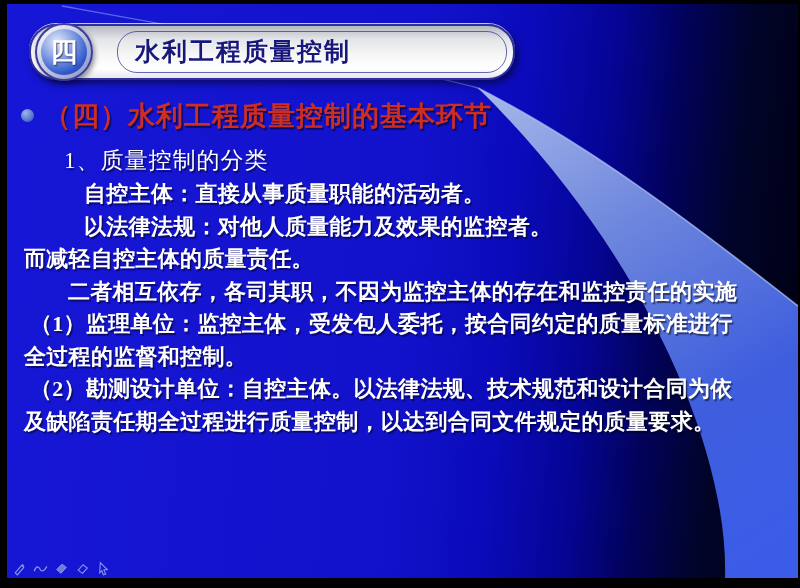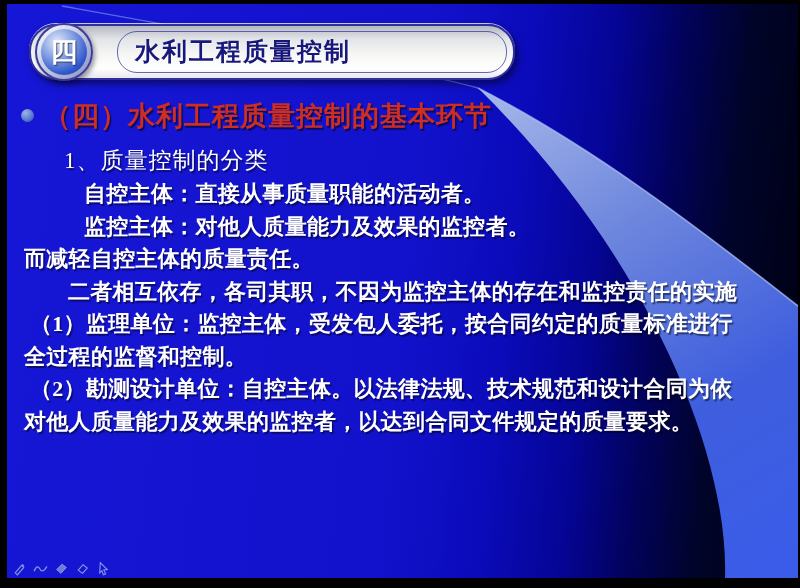--- a/index.html
+++ b/index.html
@@ -115,27 +115,27 @@
     <div class="banner-title">水利工程质量控制</div>
   </div>
 
   <div class="title-bullet"></div>
   <div class="slide-title">（四）水利工程质量控制的基本环节</div>
 
   <div class="subheading">1、质量控制的分类</div>
 
   <div class="body-text">
     <span class="line ind-a">自控主体：直接从事质量职能的活动者。</span>
-    <span class="line ind-a">监控主体：对他人质量能力及效果的监控者。</span>
+    <span class="line ind-a">以法律法规：对他人质量能力及效果的监控者。</span>
     <span class="line">而减轻自控主体的质量责任。</span>
     <span class="line ind-b">二者相互依存，各司其职，不因为监控主体的存在和监控责任的实施</span>
     <span class="line ind-c">（1）监理单位：监控主体，受发包人委托，按合同约定的质量标准进行</span>
     <span class="line">全过程的监督和控制。</span>
     <span class="line ind-c">（2）勘测设计单位：自控主体。以法律法规、技术规范和设计合同为依</span>
-    <span class="line">对他人质量能力及效果的监控者，以达到合同文件规定的质量要求。</span>
+    <span class="line">及缺陷责任期全过程进行质量控制，以达到合同文件规定的质量要求。</span>
   </div>
 
   <div class="anno-toolbar">
     <span class="anno-btn">
       <svg viewBox="0 0 14 14">
           <path d="M3,11 L9,4 l2,2 L5,13 Z M9.6,3.2 l1.6,1.6" fill="none" stroke="#9fb0e8" stroke-width="1"></path>
         </svg>
     </span>
     <span class="anno-btn">
       <svg viewBox="0 0 14 14">

